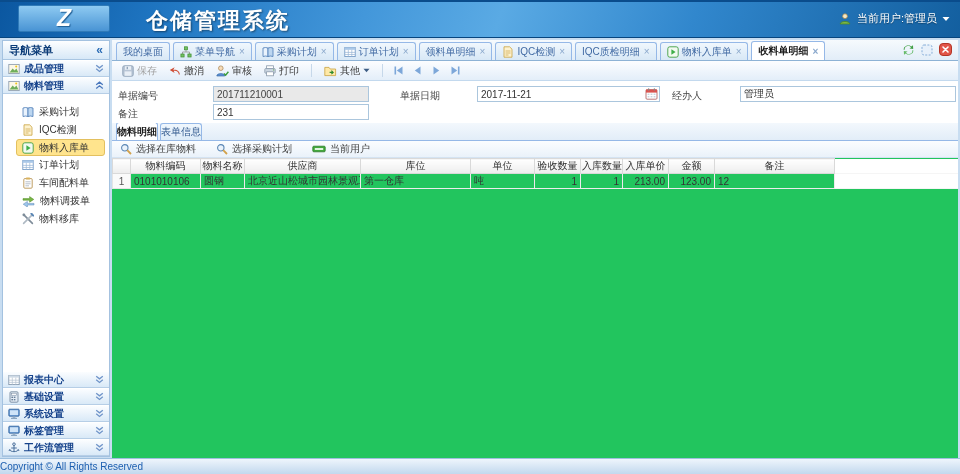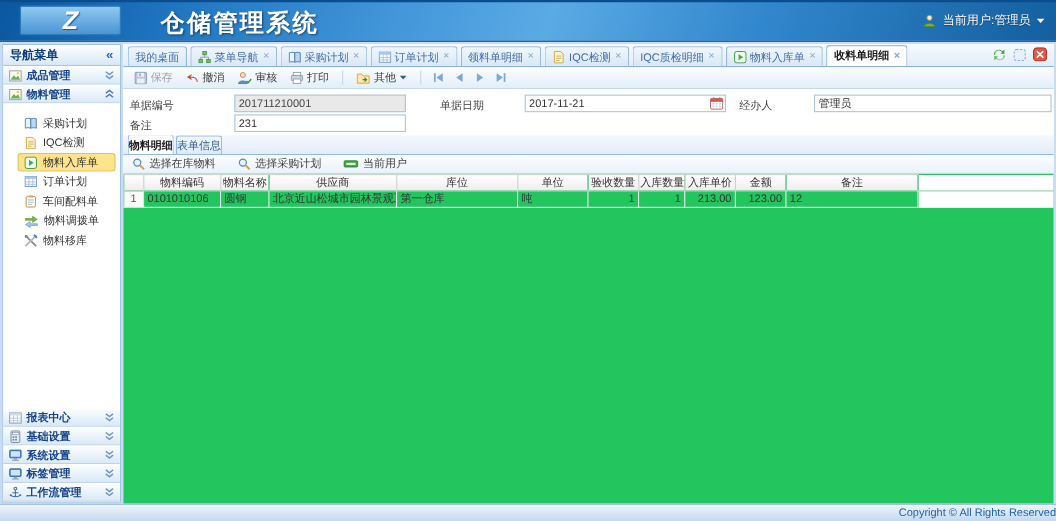--- a/index.html
+++ b/index.html
@@ -84,21 +84,21 @@
   .grid th{height:15px;background:linear-gradient(#ffffff,#ededed);border:1px solid #d9d9d9;
     font-weight:normal;color:#333;padding:0 1px;white-space:nowrap;overflow:hidden;cursor:pointer}
   .grid td{height:15px;border:1px solid #ececec;padding:0 3px;white-space:nowrap;overflow:hidden;color:#333}
   .grid td.rownum{background:#fafafa;border-color:#e4e4e4;text-align:center;color:#555}
   .grid td.num{text-align:right}
   .grid th.filler,.grid td.filler{background:#fff;border:none;border-bottom:1px solid #f5f5f5}
 
   
   .footer{position:absolute;left:0;bottom:0;width:960px;height:16px;
     background:linear-gradient(#eef5fc,#c2d8ee);border-top:1px solid #9fc0de;
-    text-align:right;font-size:10px;color:#1d5fb0;line-height:15px}
+    text-align:left;font-size:10px;color:#1d5fb0;line-height:15px}
 </style>
 </head>
 <body>
 
 <div class="app">
 
   <div class="header">
     <div class="logo">
       <span class="logo-z">Z</span>
     </div>

